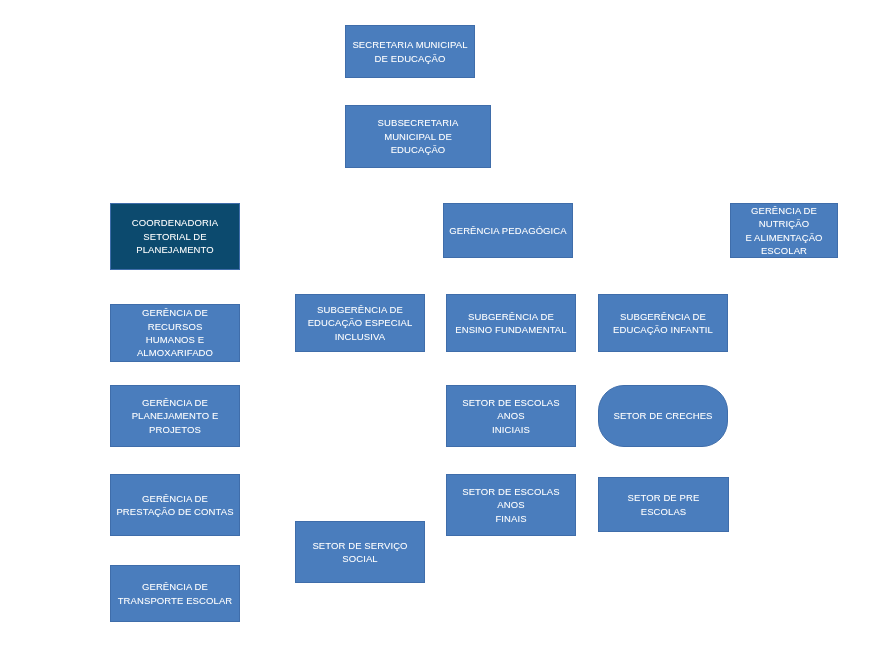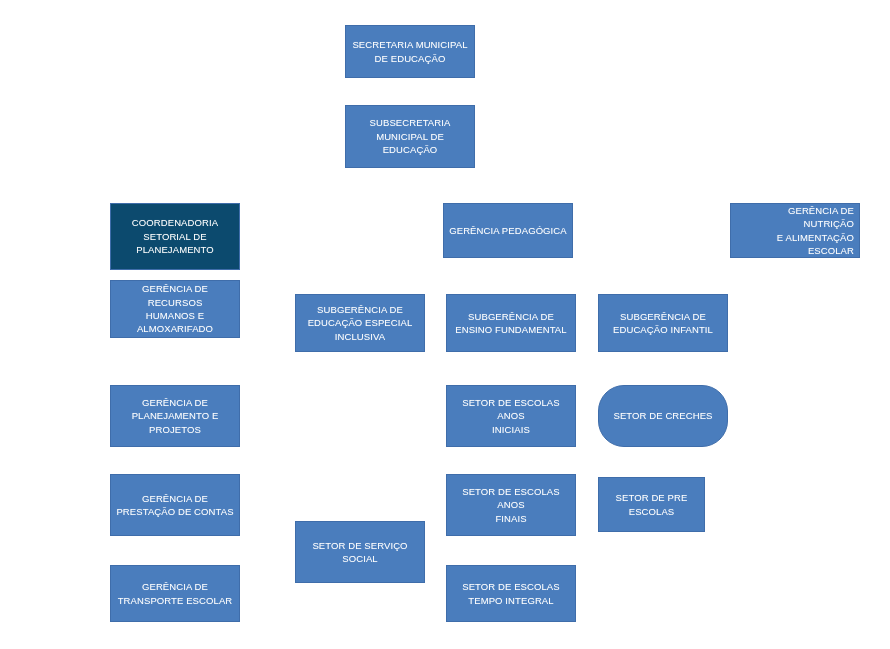--- a/index.html
+++ b/index.html
@@ -42,39 +42,39 @@
   }
 </style>
 </head>
 <body style="background: rgb(255, 255, 255);">
 
 <div id="chart-canvas">
     <div class="org-box" style="left: 345px; top: 25px; width: 130px; height: 53px; background: rgb(74, 125, 189); border-color: rgb(63, 109, 170); color: rgb(255, 255, 255);">
       <span>SECRETARIA MUNICIPAL
 DE EDUCAÇÃO</span>
     </div>
-    <div class="org-box" style="left: 345px; top: 105px; width: 130px; height: 63px; background: rgb(74, 125, 189); border-color: rgb(63, 109, 170); color: rgb(255, 255, 255);">
+    <div class="org-box" style="left: 345px; top: 105px; width: 146px; height: 63px; background: rgb(74, 125, 189); border-color: rgb(63, 109, 170); color: rgb(255, 255, 255);">
       <span>SUBSECRETARIA
 MUNICIPAL DE
 EDUCAÇÃO</span>
     </div>
     <div class="org-box" style="left: 110px; top: 203px; width: 130px; height: 67px; background: #0c4a6e; border-color: rgb(63, 109, 170); color: rgb(255, 255, 255);">
       <span>COORDENADORIA
 SETORIAL DE
 PLANEJAMENTO</span>
     </div>
     <div class="org-box" style="left: 443px; top: 203px; width: 130px; height: 55px; background: rgb(74, 125, 189); border-color: rgb(63, 109, 170); color: rgb(255, 255, 255);">
       <span>GERÊNCIA PEDAGÓGICA</span>
     </div>
-    <div class="org-box" style="left: 730px; top: 203px; width: 130px; height: 55px; background: rgb(74, 125, 189); border-color: rgb(63, 109, 170); color: rgb(255, 255, 255); text-align: right;">
+    <div class="org-box" style="left: 730px; top: 203px; width: 108px; height: 55px; background: rgb(74, 125, 189); border-color: rgb(63, 109, 170); color: rgb(255, 255, 255);">
       <span>GERÊNCIA DE NUTRIÇÃO
 E ALIMENTAÇÃO
 ESCOLAR</span>
     </div>
-    <div class="org-box" style="left: 110px; top: 280px; width: 130px; height: 58px; background: rgb(74, 125, 189); border-color: rgb(63, 109, 170); color: rgb(255, 255, 255);">
+    <div class="org-box" style="left: 110px; top: 304px; width: 130px; height: 58px; background: rgb(74, 125, 189); border-color: rgb(63, 109, 170); color: rgb(255, 255, 255);">
       <span>GERÊNCIA DE RECURSOS
 HUMANOS E
 ALMOXARIFADO</span>
     </div>
     <div class="org-box" style="left: 295px; top: 294px; width: 130px; height: 58px; background: rgb(74, 125, 189); border-color: rgb(63, 109, 170); color: rgb(255, 255, 255);">
       <span>SUBGERÊNCIA DE
 EDUCAÇÃO ESPECIAL
 INCLUSIVA</span>
     </div>
     <div class="org-box" style="left: 446px; top: 294px; width: 130px; height: 58px; background: rgb(74, 125, 189); border-color: rgb(63, 109, 170); color: rgb(255, 255, 255);">
@@ -102,24 +102,20 @@
 PRESTAÇÃO DE CONTAS</span>
     </div>
     <div class="org-box" style="left: 295px; top: 474px; width: 130px; height: 62px; background: rgb(74, 125, 189); border-color: rgb(63, 109, 170); color: rgb(255, 255, 255); margin-top: 47px;">
       <span>SETOR DE SERVIÇO
 SOCIAL</span>
     </div>
     <div class="org-box" style="left: 446px; top: 474px; width: 130px; height: 62px; background: rgb(74, 125, 189); border-color: rgb(63, 109, 170); color: rgb(255, 255, 255);">
       <span>SETOR DE ESCOLAS ANOS
 FINAIS</span>
     </div>
-    <div class="org-box" style="left: 598px; top: 477px; width: 107px; height: 55px; background: rgb(74, 125, 189); border-color: rgb(63, 109, 170); color: rgb(255, 255, 255);">
+    <div class="org-box" style="left: 598px; top: 477px; width: 131px; height: 55px; background: rgb(74, 125, 189); border-color: rgb(63, 109, 170); color: rgb(255, 255, 255);">
       <span>SETOR DE PRE ESCOLAS</span>
     </div>
     <div class="org-box" style="left: 110px; top: 565px; width: 130px; height: 57px; background: rgb(74, 125, 189); border-color: rgb(63, 109, 170); color: rgb(255, 255, 255);">
       <span>GERÊNCIA DE
 TRANSPORTE ESCOLAR</span>
     </div>
-    <div class="org-box" style="left: 446px; top: 565px; width: 130px; height: 57px; background: rgb(74, 125, 189); border-color: rgb(63, 109, 170); color: rgb(255, 255, 255);">
-      <span>SETOR DE ESCOLAS
-TEMPO INTEGRAL</span>
-    </div>
   </div>
 
 </body></html>

